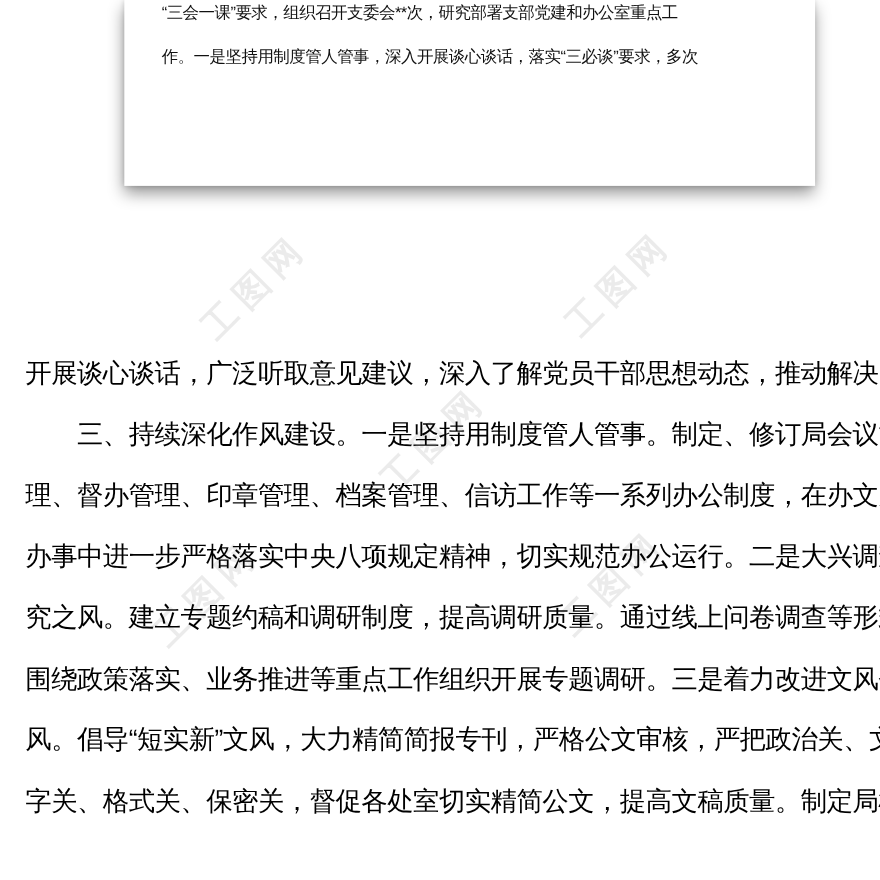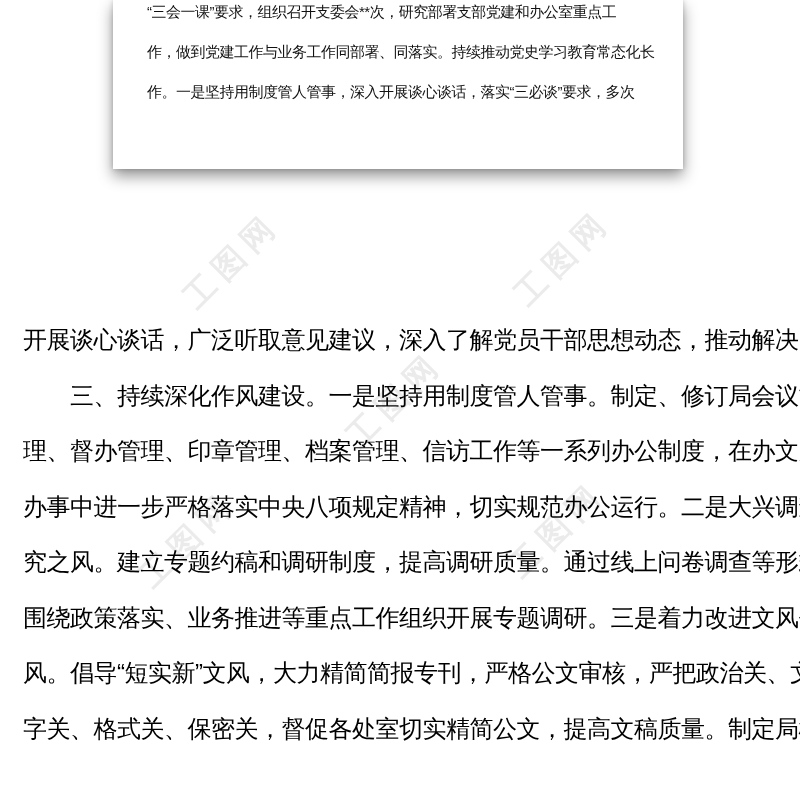--- a/index.html
+++ b/index.html
@@ -26,21 +26,21 @@
     white-space: nowrap;
     z-index: 1;
     user-select: none;
   }
 
   
   .page-fragment {
     position: absolute;
     left: 113px;
     top: 0;
-    width: 570px;
+    width: 628px;
     height: 169px;
     background: #ffffff;
     box-sizing: border-box;
     padding: 0 34px;
     box-shadow: 0 7px 14px rgba(0, 0, 0, 0.42), 0 0 5px rgba(0, 0, 0, 0.18);
     z-index: 3;
     overflow: hidden;
   }
   .page-fragment .page-text {
     margin-top: -8px;
@@ -81,21 +81,20 @@
       <span class="wm" style="left: 232px; top: 261px; color: rgba(0, 0, 0, 0.08);">工图网</span>
       <span class="wm" style="left: 563px; top: 258px; color: rgba(0, 0, 0, 0.08);">工图网</span>
       <span class="wm" style="left: 395px; top: 400px; color: rgba(0, 0, 0, 0.08);">工图网</span>
       <span class="wm" style="left: 188px; top: 540px; color: rgba(0, 0, 0, 0.08);">工图网</span>
       <span class="wm" style="left: 557px; top: 530px; color: rgba(0, 0, 0, 0.08);">工图网</span>
     </div>
 
   <div class="page-fragment">
     <div class="page-text">
       <div>“三会一课”要求，组织召开支委会**次，研究部署支部党建和办公室重点工</div>
-      <div>作，做到党建工作与业务工作同部署、同落实。持续推动党史学习教育常态化长</div>
       <div>作。一是坚持用制度管人管事，深入开展谈心谈话，落实“三必谈”要求，多次</div>
     </div>
   </div>
 
   <div class="body-text">
     <div>开展谈心谈话，广泛听取意见建议，深入了解党员干部思想动态，推动解决困难</div>
     <div>　　三、持续深化作风建设。一是坚持用制度管人管事。制定、修订局会议管</div>
     <div>理、督办管理、印章管理、档案管理、信访工作等一系列办公制度，在办文办会</div>
     <div>办事中进一步严格落实中央八项规定精神，切实规范办公运行。二是大兴调查研</div>
     <div>究之风。建立专题约稿和调研制度，提高调研质量。通过线上问卷调查等形式，</div>

